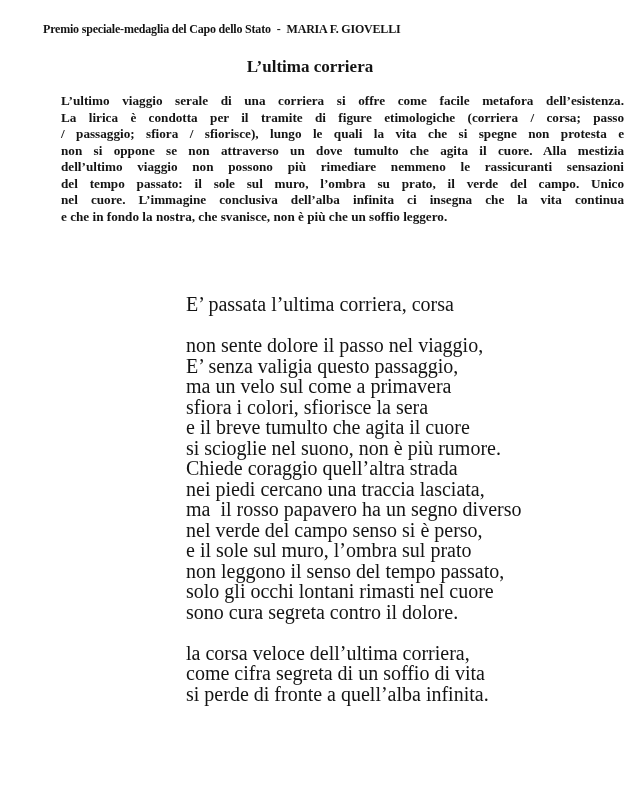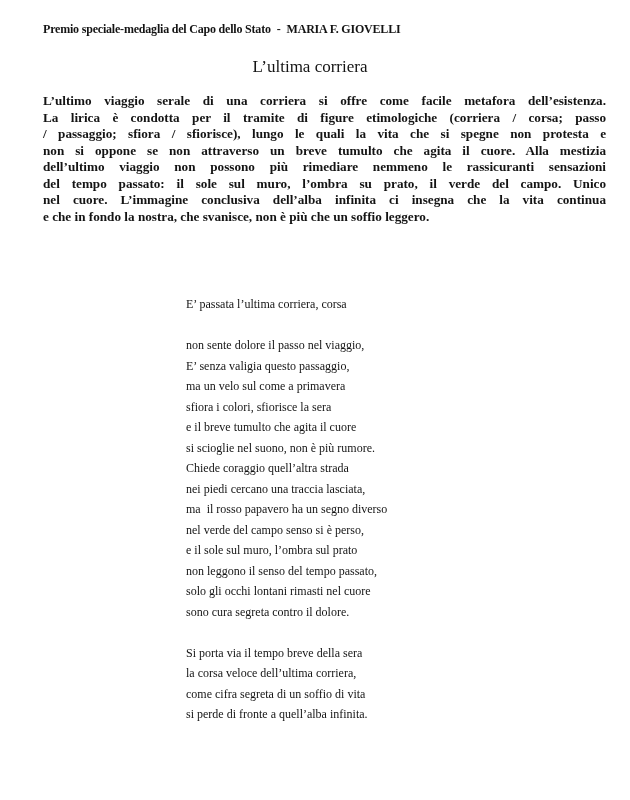--- a/index.html
+++ b/index.html
@@ -7,49 +7,49 @@
       width: 630px; height: 800px; position: relative; overflow: hidden;
       font-family: "Liberation Serif", "DejaVu Serif", serif; color: #141414;
     }
     .header {
       position: absolute; left: 43px; top: 22px; width: 560px;
       font-size: 12px; font-weight: bold; letter-spacing: -0.2px; white-space: nowrap;
     }
     .header .sep { margin: 0 6px; }
     .title {
       position: absolute; left: 0; top: 57px; width: 620px; text-align: center;
-      font-size: 17px; font-weight: normal;
+      font-size: 17px; font-weight: bold;
     }
     .commentary {
-      position: absolute; left: 43px; top: 93px; width: 563px;
+      position: absolute; left: 61px; top: 93px; width: 563px;
       font-size: 13.2px; font-weight: bold; line-height: 16.5px; text-align: justify;
     }
     .commentary .line { display: block; text-align: justify; text-align-last: justify; white-space: nowrap; }
     .commentary .line.last { text-align-last: left; }
     .poem {
       position: absolute; left: 186px; top: 294px; width: 400px;
-      font-size: 12px; line-height: 20.5px;
+      font-size: 20px; line-height: 20.5px;
     }
     .stanza { margin-bottom: 20.5px; }
     .verse { display: block; white-space: pre; }
   </style>
 </head>
 <body>
 
 <div class="header">
   <span>Premio speciale-medaglia del Capo dello Stato</span><span class="sep">-</span><span>MARIA F. GIOVELLI</span>
 </div>
 
 <div class="title">L’ultima corriera</div>
 
 <div class="commentary">
   <span class="line">L’ultimo viaggio serale di una corriera si offre come facile metafora dell’esistenza.</span>
   <span class="line">La lirica è condotta per il tramite di figure etimologiche (corriera / corsa; passo</span>
   <span class="line">/ passaggio; sfiora / sfiorisce), lungo le quali la vita che si spegne non protesta e</span>
-  <span class="line">non si oppone se non attraverso un breve tumulto che agita il cuore. Alla mestizia</span>
+  <span class="line">non si oppone se non attraverso un dove tumulto che agita il cuore. Alla mestizia</span>
   <span class="line">dell’ultimo viaggio non possono più rimediare nemmeno le rassicuranti sensazioni</span>
   <span class="line">del tempo passato: il sole sul muro, l’ombra su prato, il verde del campo. Unico</span>
   <span class="line">nel cuore. L’immagine conclusiva dell’alba infinita ci insegna che la vita continua</span>
   <span class="line last">e che in fondo la nostra, che svanisce, non è più che un soffio leggero.</span>
 </div>
 
 <div class="poem">
   <div class="stanza">
     <span class="verse">E’ passata l’ultima corriera, corsa</span>
   </div>
@@ -63,18 +63,17 @@
     <span class="verse">Chiede coraggio quell’altra strada</span>
     <span class="verse">nei piedi cercano una traccia lasciata,</span>
     <span class="verse">ma  il rosso papavero ha un segno diverso</span>
     <span class="verse">nel verde del campo senso si è perso,</span>
     <span class="verse">e il sole sul muro, l’ombra sul prato</span>
     <span class="verse">non leggono il senso del tempo passato,</span>
     <span class="verse">solo gli occhi lontani rimasti nel cuore</span>
     <span class="verse">sono cura segreta contro il dolore.</span>
   </div>
   <div class="stanza">
-    <span class="verse">Si porta via il tempo breve della sera</span>
     <span class="verse">la corsa veloce dell’ultima corriera,</span>
     <span class="verse">come cifra segreta di un soffio di vita</span>
     <span class="verse">si perde di fronte a quell’alba infinita.</span>
   </div>
 </div>
 
 </body></html>

